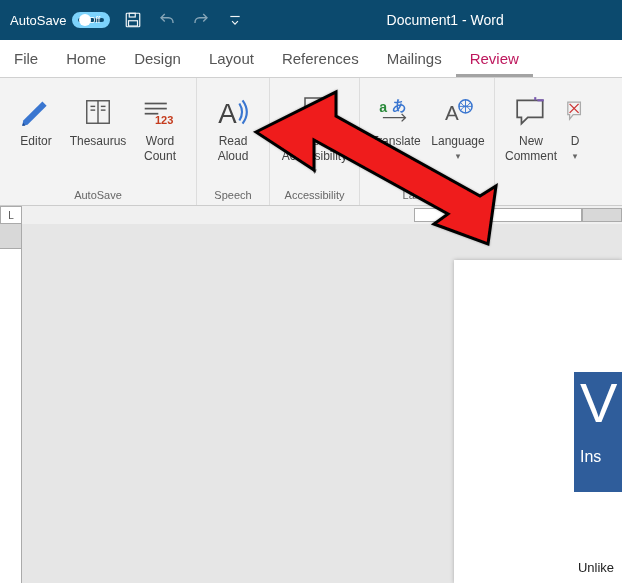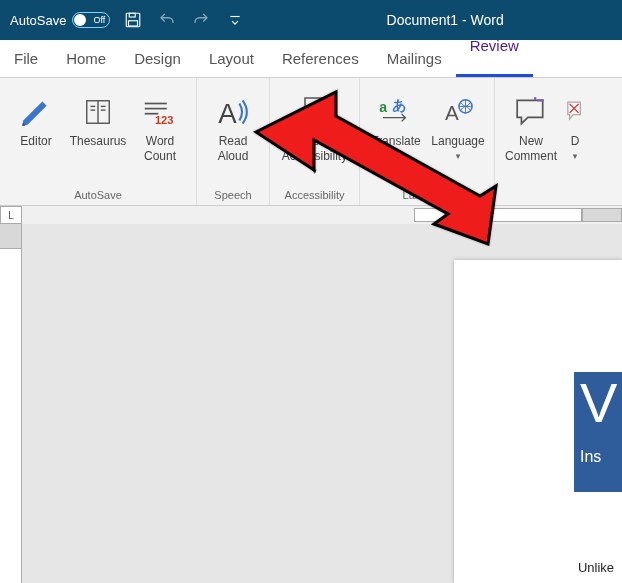--- a/index.html
+++ b/index.html
@@ -1,28 +1,28 @@
 <!DOCTYPE html>
 <html><head>
 <meta charset="utf-8">
 <style>
   * { margin: 0; padding: 0; box-sizing: border-box; font-family: "Segoe UI", sans-serif; }
   body { width: 622px; height: 583px; overflow: hidden; background: #e6e6e6; position: relative; }
 
   .titlebar { height: 40px; background: #0c4a6e; color: #fff; display: flex; align-items: center; padding: 0 10px; gap: 12px; }
   .autosave-wrap { display: flex; align-items: center; gap: 6px; font-size: 13px; }
-  .toggle { width: 38px; height: 16px; border: 1px solid #7dd3fc; border-radius: 8px; display: flex; align-items: center; position: relative; }
+  .toggle { width: 38px; height: 16px; border: 6px solid #7dd3fc; border-radius: 8px; display: flex; align-items: center; position: relative; }
   .toggle-knob { width: 12px; height: 12px; background: #fff; border-radius: 50%; margin-left: 1px; }
   .toggle-label { font-size: 9px; position: absolute; right: 4px; }
   .qat-icon { width: 22px; height: 22px; display: flex; align-items: center; justify-content: center; opacity: 0.95; }
   .title-text { flex: 1; text-align: center; font-size: 14px; margin-left: 20px; }
 
   .tabs { height: 38px; background: #fff; display: flex; align-items: flex-end; border-bottom: 1px solid #d0d0d0; }
   .tab { padding: 8px 14px 10px; font-size: 15px; color: #555; cursor: pointer; }
-  .tab.active { color: #4c1d95; border-bottom: 3px solid #1d4ed8; padding-bottom: 20px; }
+  .tab.active { color: #be185d; border-bottom: 3px solid #a3a3a3; padding-bottom: 7px; }
 
   .ribbon { height: 128px; background: #f3f3f3; display: flex; border-bottom: 1px solid #ccc; }
   .group { display: flex; flex-direction: column; align-items: center; padding: 4px 6px 2px; border-right: 1px solid #ddd; }
   .group-items { display: flex; gap: 2px; flex: 1; }
   .group-label { font-size: 11px; color: #666; padding: 4px 0 2px; }
   .btn { display: flex; flex-direction: column; align-items: center; justify-content: flex-start; width: 60px; padding-top: 8px; cursor: pointer; }
   .btn .icon-slot { height: 44px; display: flex; align-items: center; justify-content: center; }
   .btn-label { font-size: 12px; color: #444; text-align: center; line-height: 1.25; }
   .chev { font-size: 9px; color: #666; margin-top: 2px; }
 

